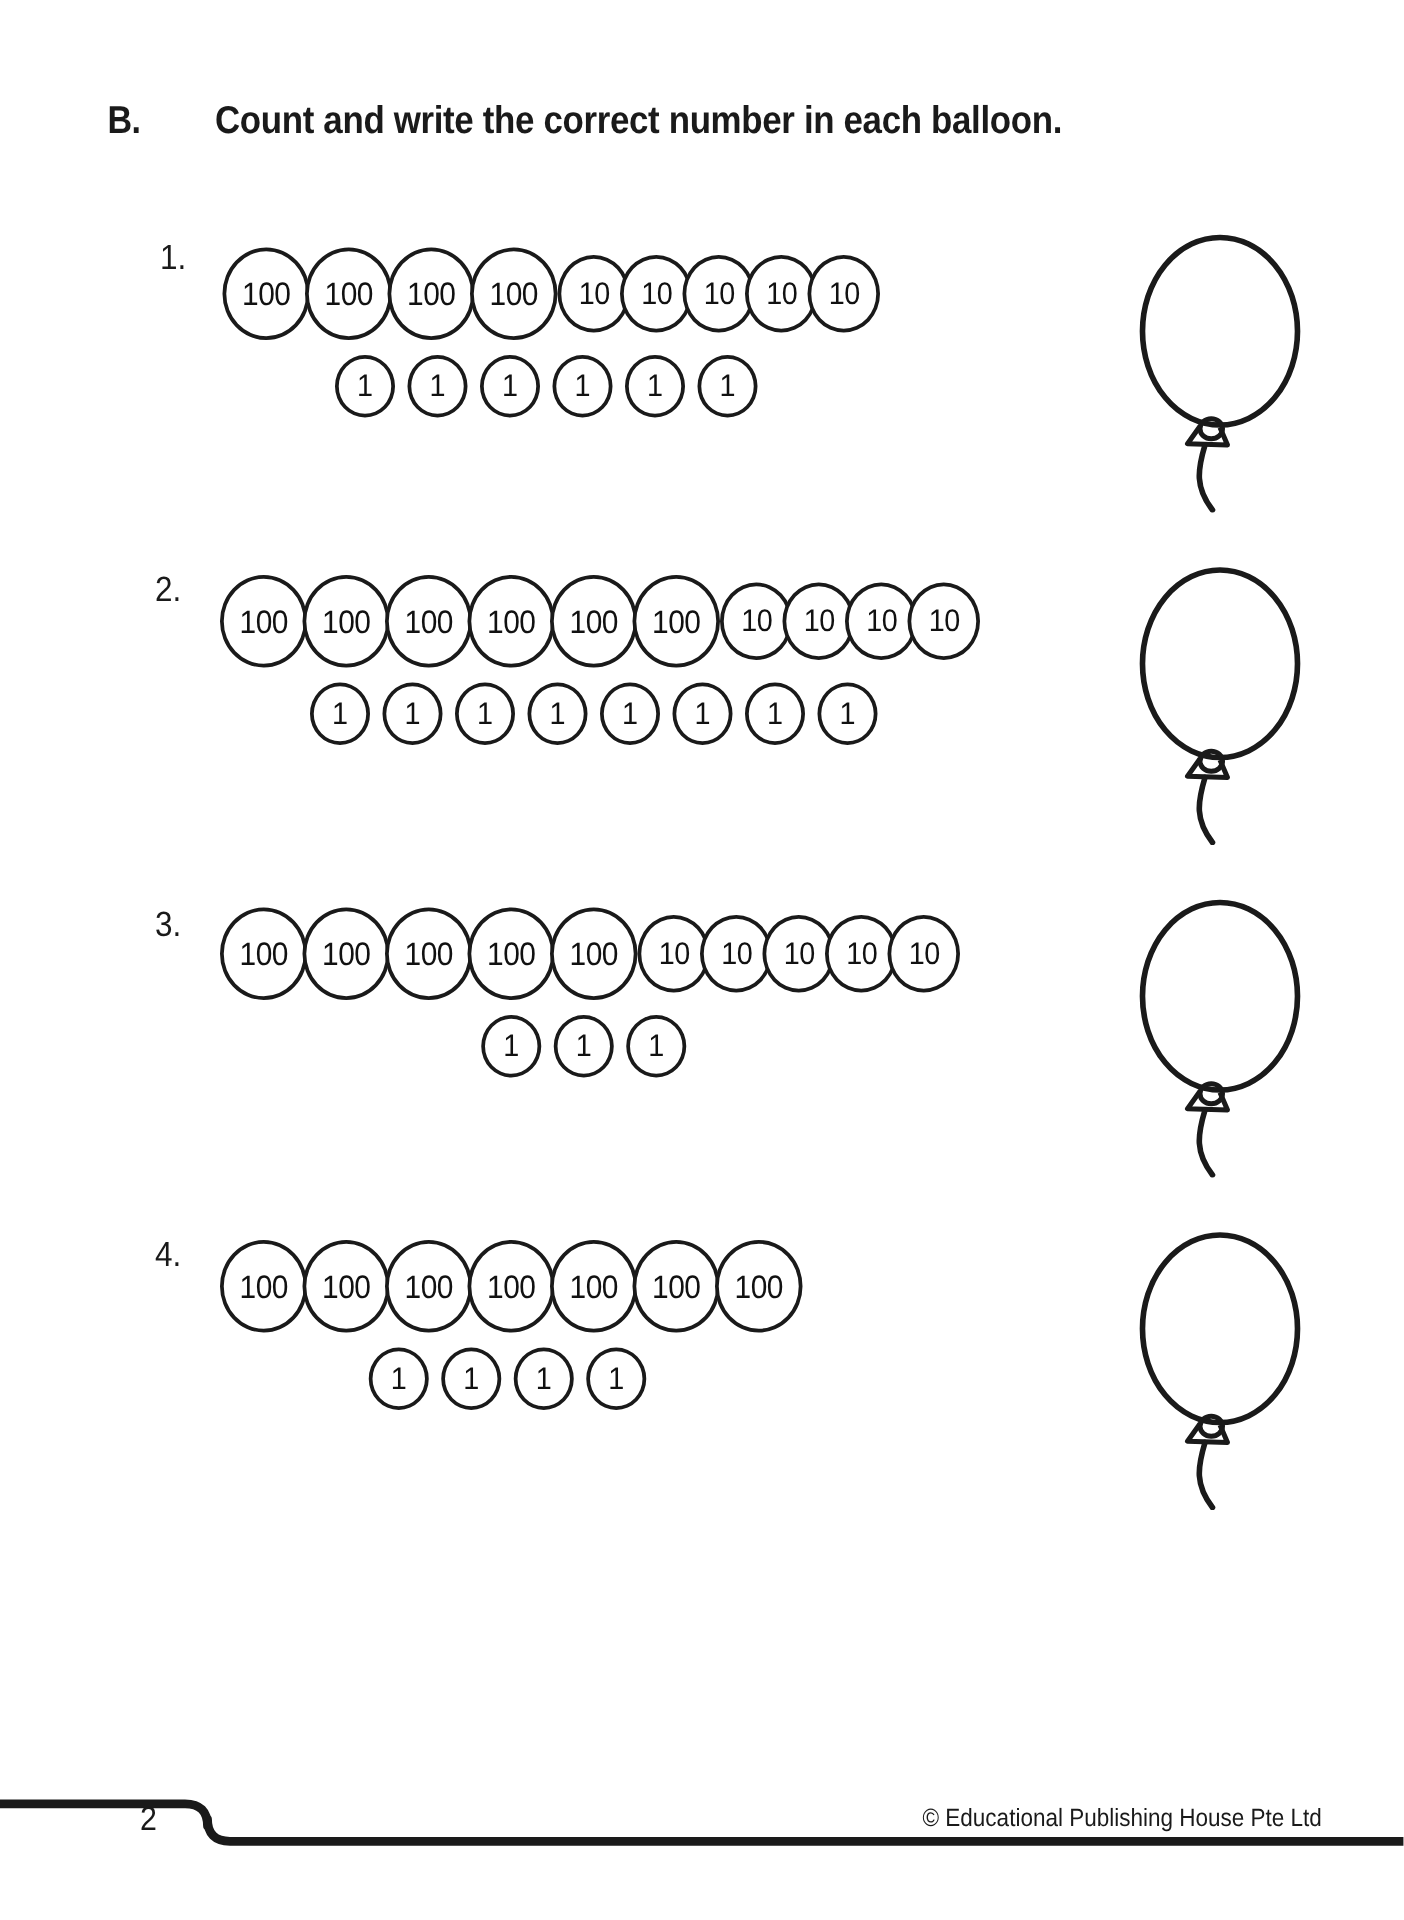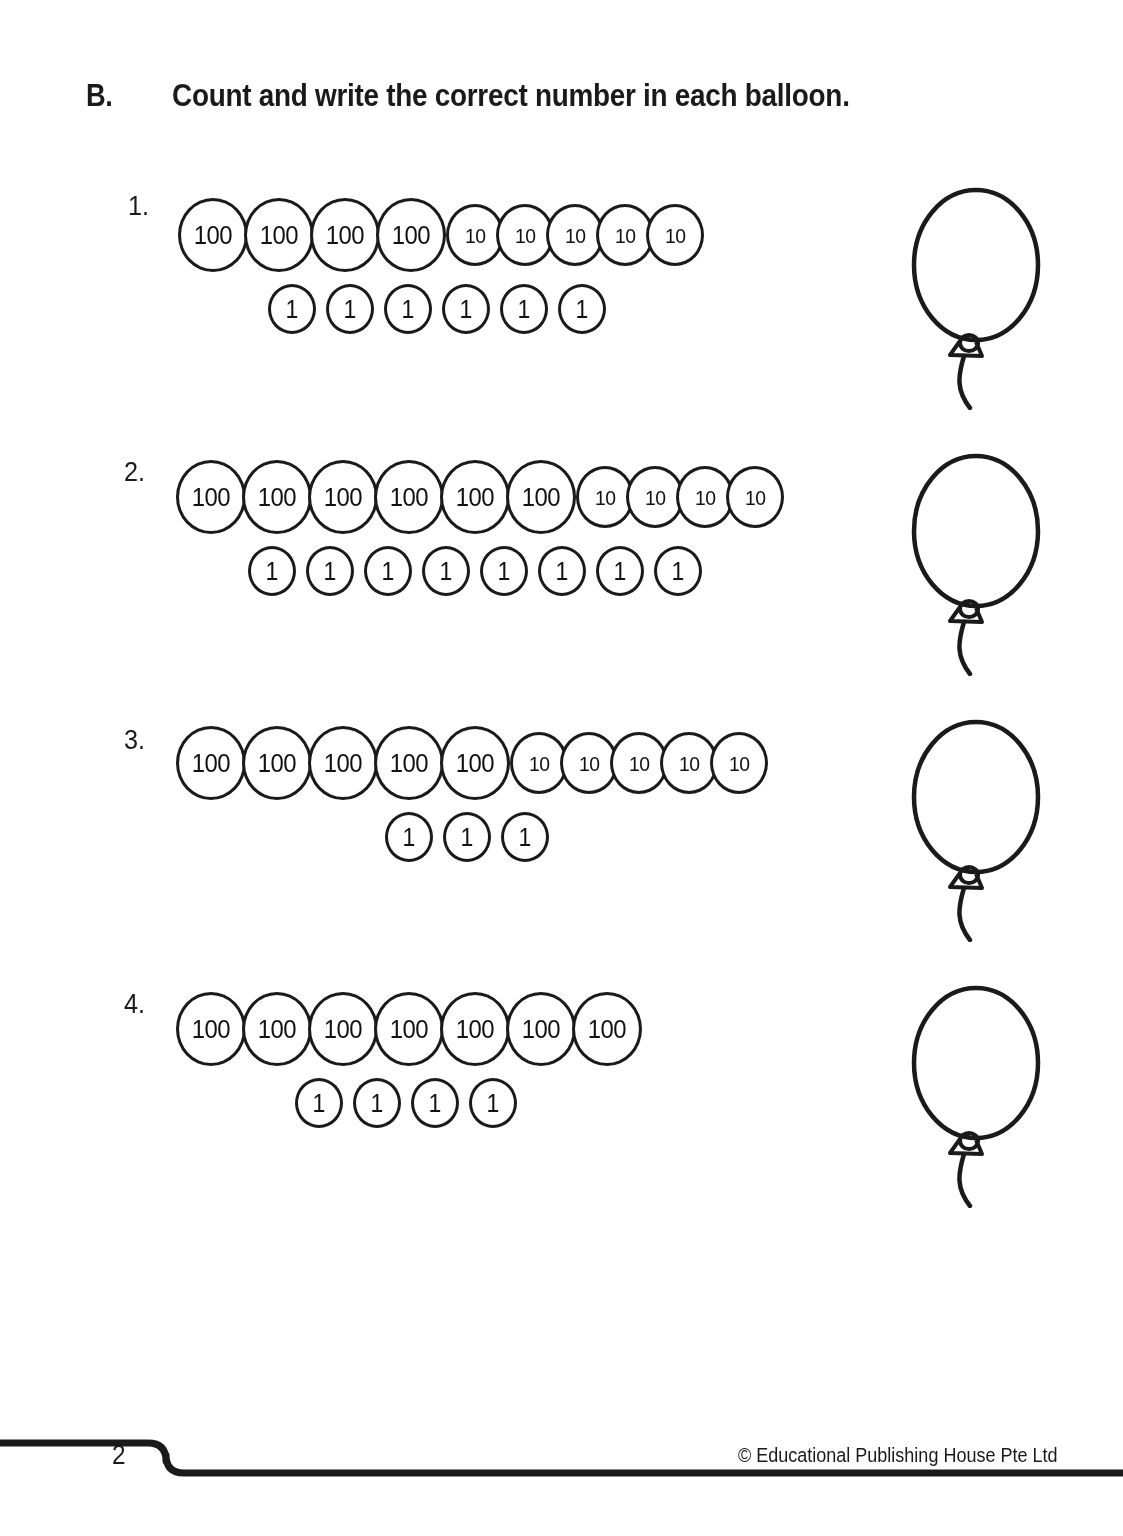--- a/index.html
+++ b/index.html
@@ -79,21 +79,21 @@
   }
   .chip.hundred {
     width: 70px;
     height: 74px;
     font-size: 26px;
     letter-spacing: -0.5px;
   }
   .chip.ten {
     width: 58px;
     height: 62px;
-    font-size: 21px;
+    font-size: 25px;
     letter-spacing: -0.5px;
   }
   .chip.one {
     width: 48px;
     height: 50px;
     font-size: 25px;
   }
   .chip span { transform: scaleX(0.92); display:inline-block; }
 
   

